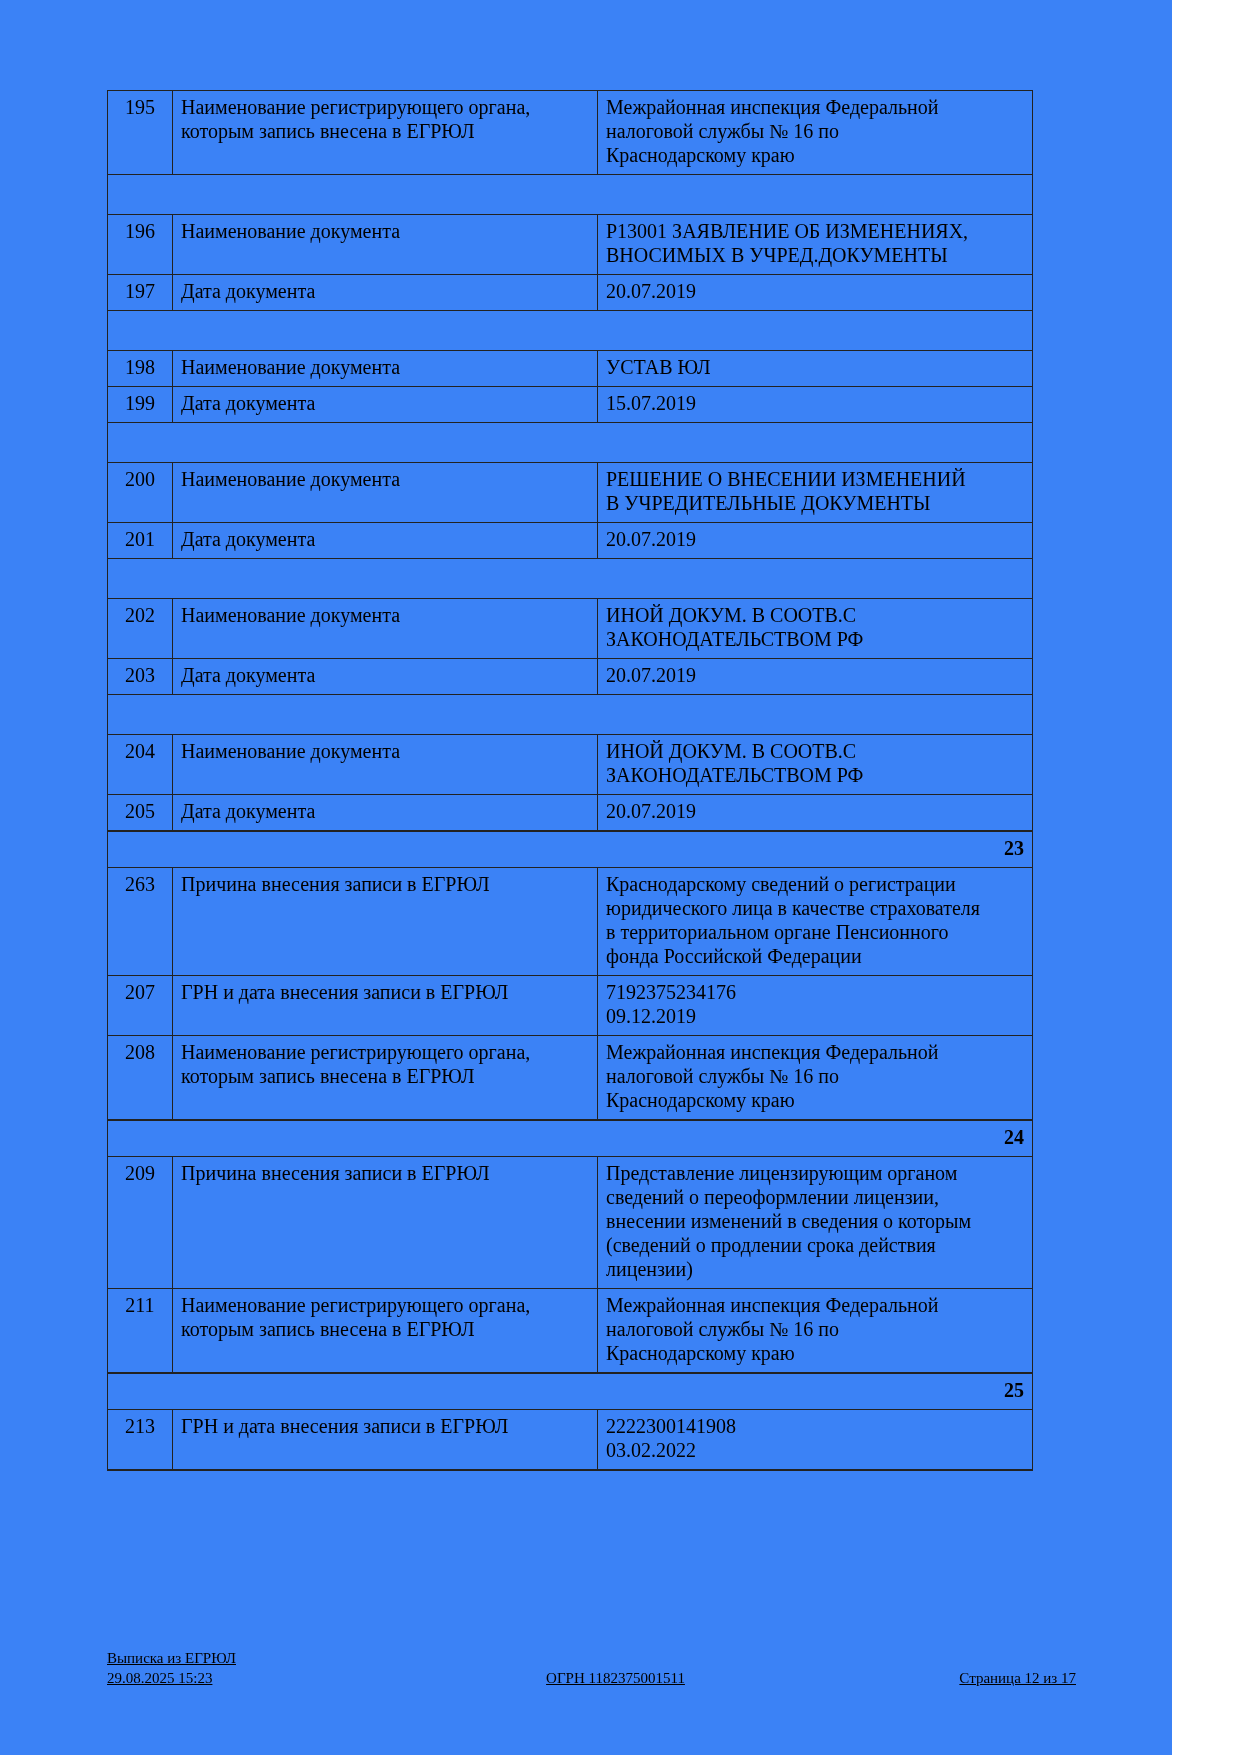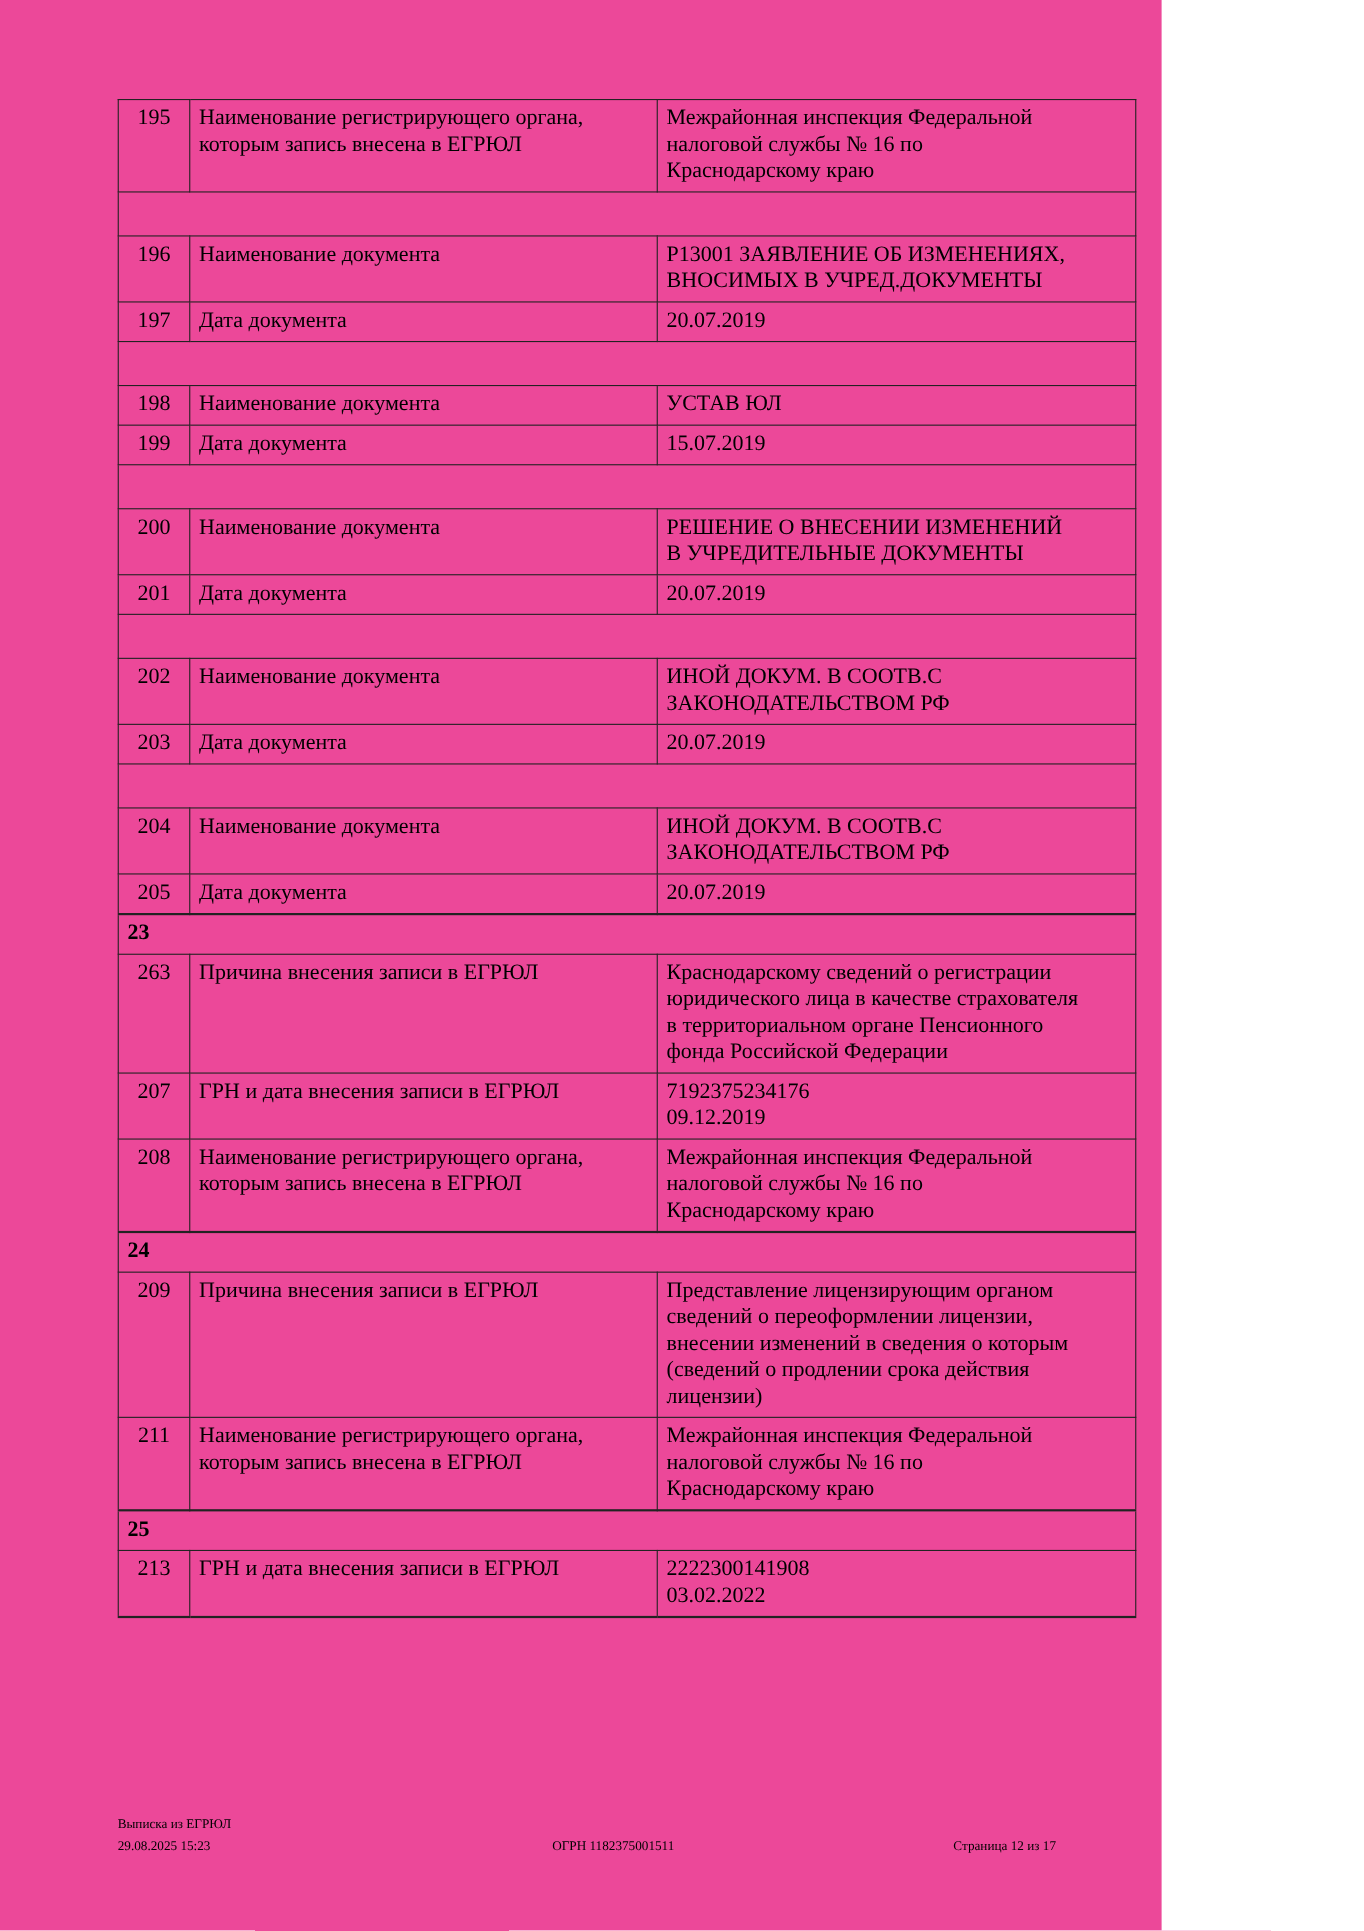--- a/index.html
+++ b/index.html
@@ -2,23 +2,23 @@
 <html lang="ru"><head>
 <meta charset="utf-8">
 <style>
   html, body {
     margin: 0;
     padding: 0;
     background: #ffffff;
   }
   .page {
     position: relative;
-    width: 1056px;
+    width: 1172px;
     height: 1755px;
-    background: #ec4899;
+    background: #3b82f6;
     font-family: "Liberation Serif", "DejaVu Serif", serif;
     color: #000000;
     overflow: hidden;
   }
   table.doc-table {
     position: absolute;
     left: 107px;
     top: 90px;
     width: 925px;
     border-collapse: collapse;
@@ -44,36 +44,37 @@
     border-bottom-width: 2px;
     padding: 0;
   }
   tr.thick-t td {
     border-top-width: 2px;
   }
   tr:last-child td {
     border-bottom-width: 2px;
   }
   td.group-cell {
-    text-align: left;
+    text-align: right;
     font-weight: bold;
     padding-top: 3px;
     padding-bottom: 6px;
   }
   .line { white-space: nowrap; }
   td.section-cell .line, td.label-cell .line, td.value-cell .line { white-space: normal; }
   .footer {
     position: absolute;
     left: 107px;
     right: 96px;
     top: 1648px;
     display: grid;
     grid-template-columns: 1fr auto 1fr;
-    font-size: 12px;
+    font-size: 15px;
     line-height: 20px;
+    text-decoration: underline;
   }
   .footer .f-left   { justify-self: start; align-self: end; }
   .footer .f-center { justify-self: center; align-self: end; margin-left: 48px; }
   .footer .f-right  { justify-self: end; align-self: end; }
 </style>
 </head>
 <body>
 
 <div class="page">
 

